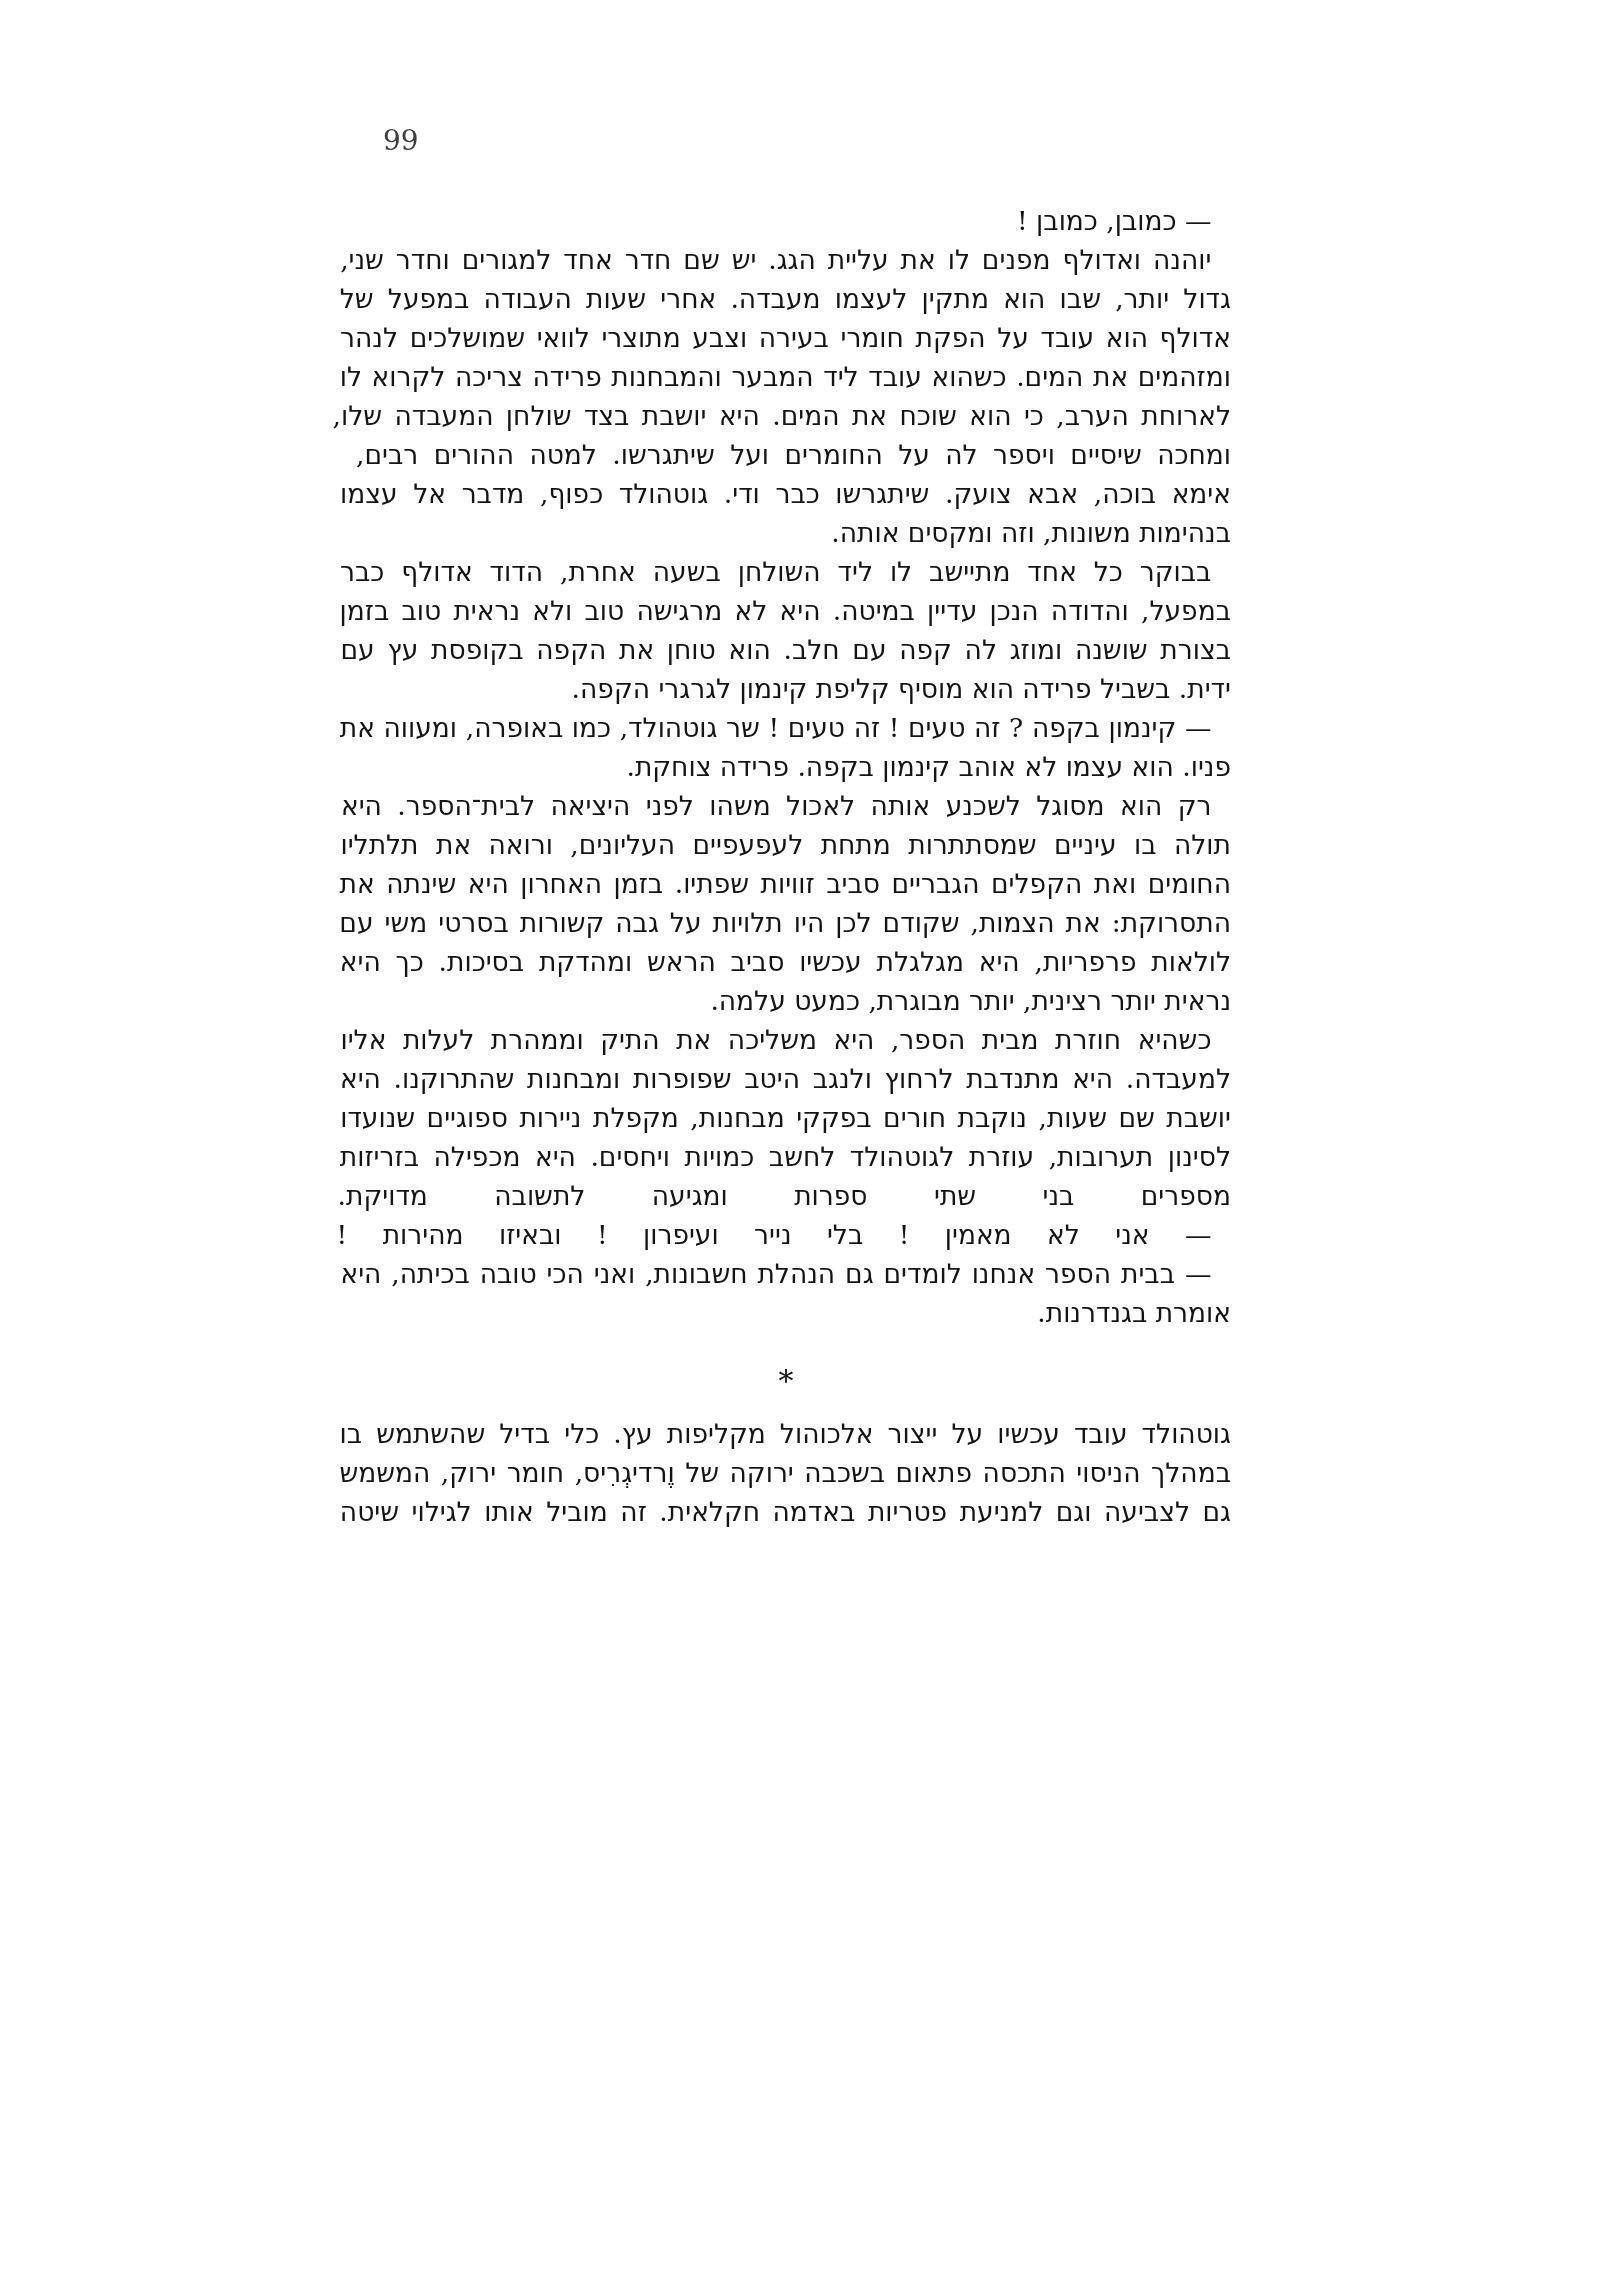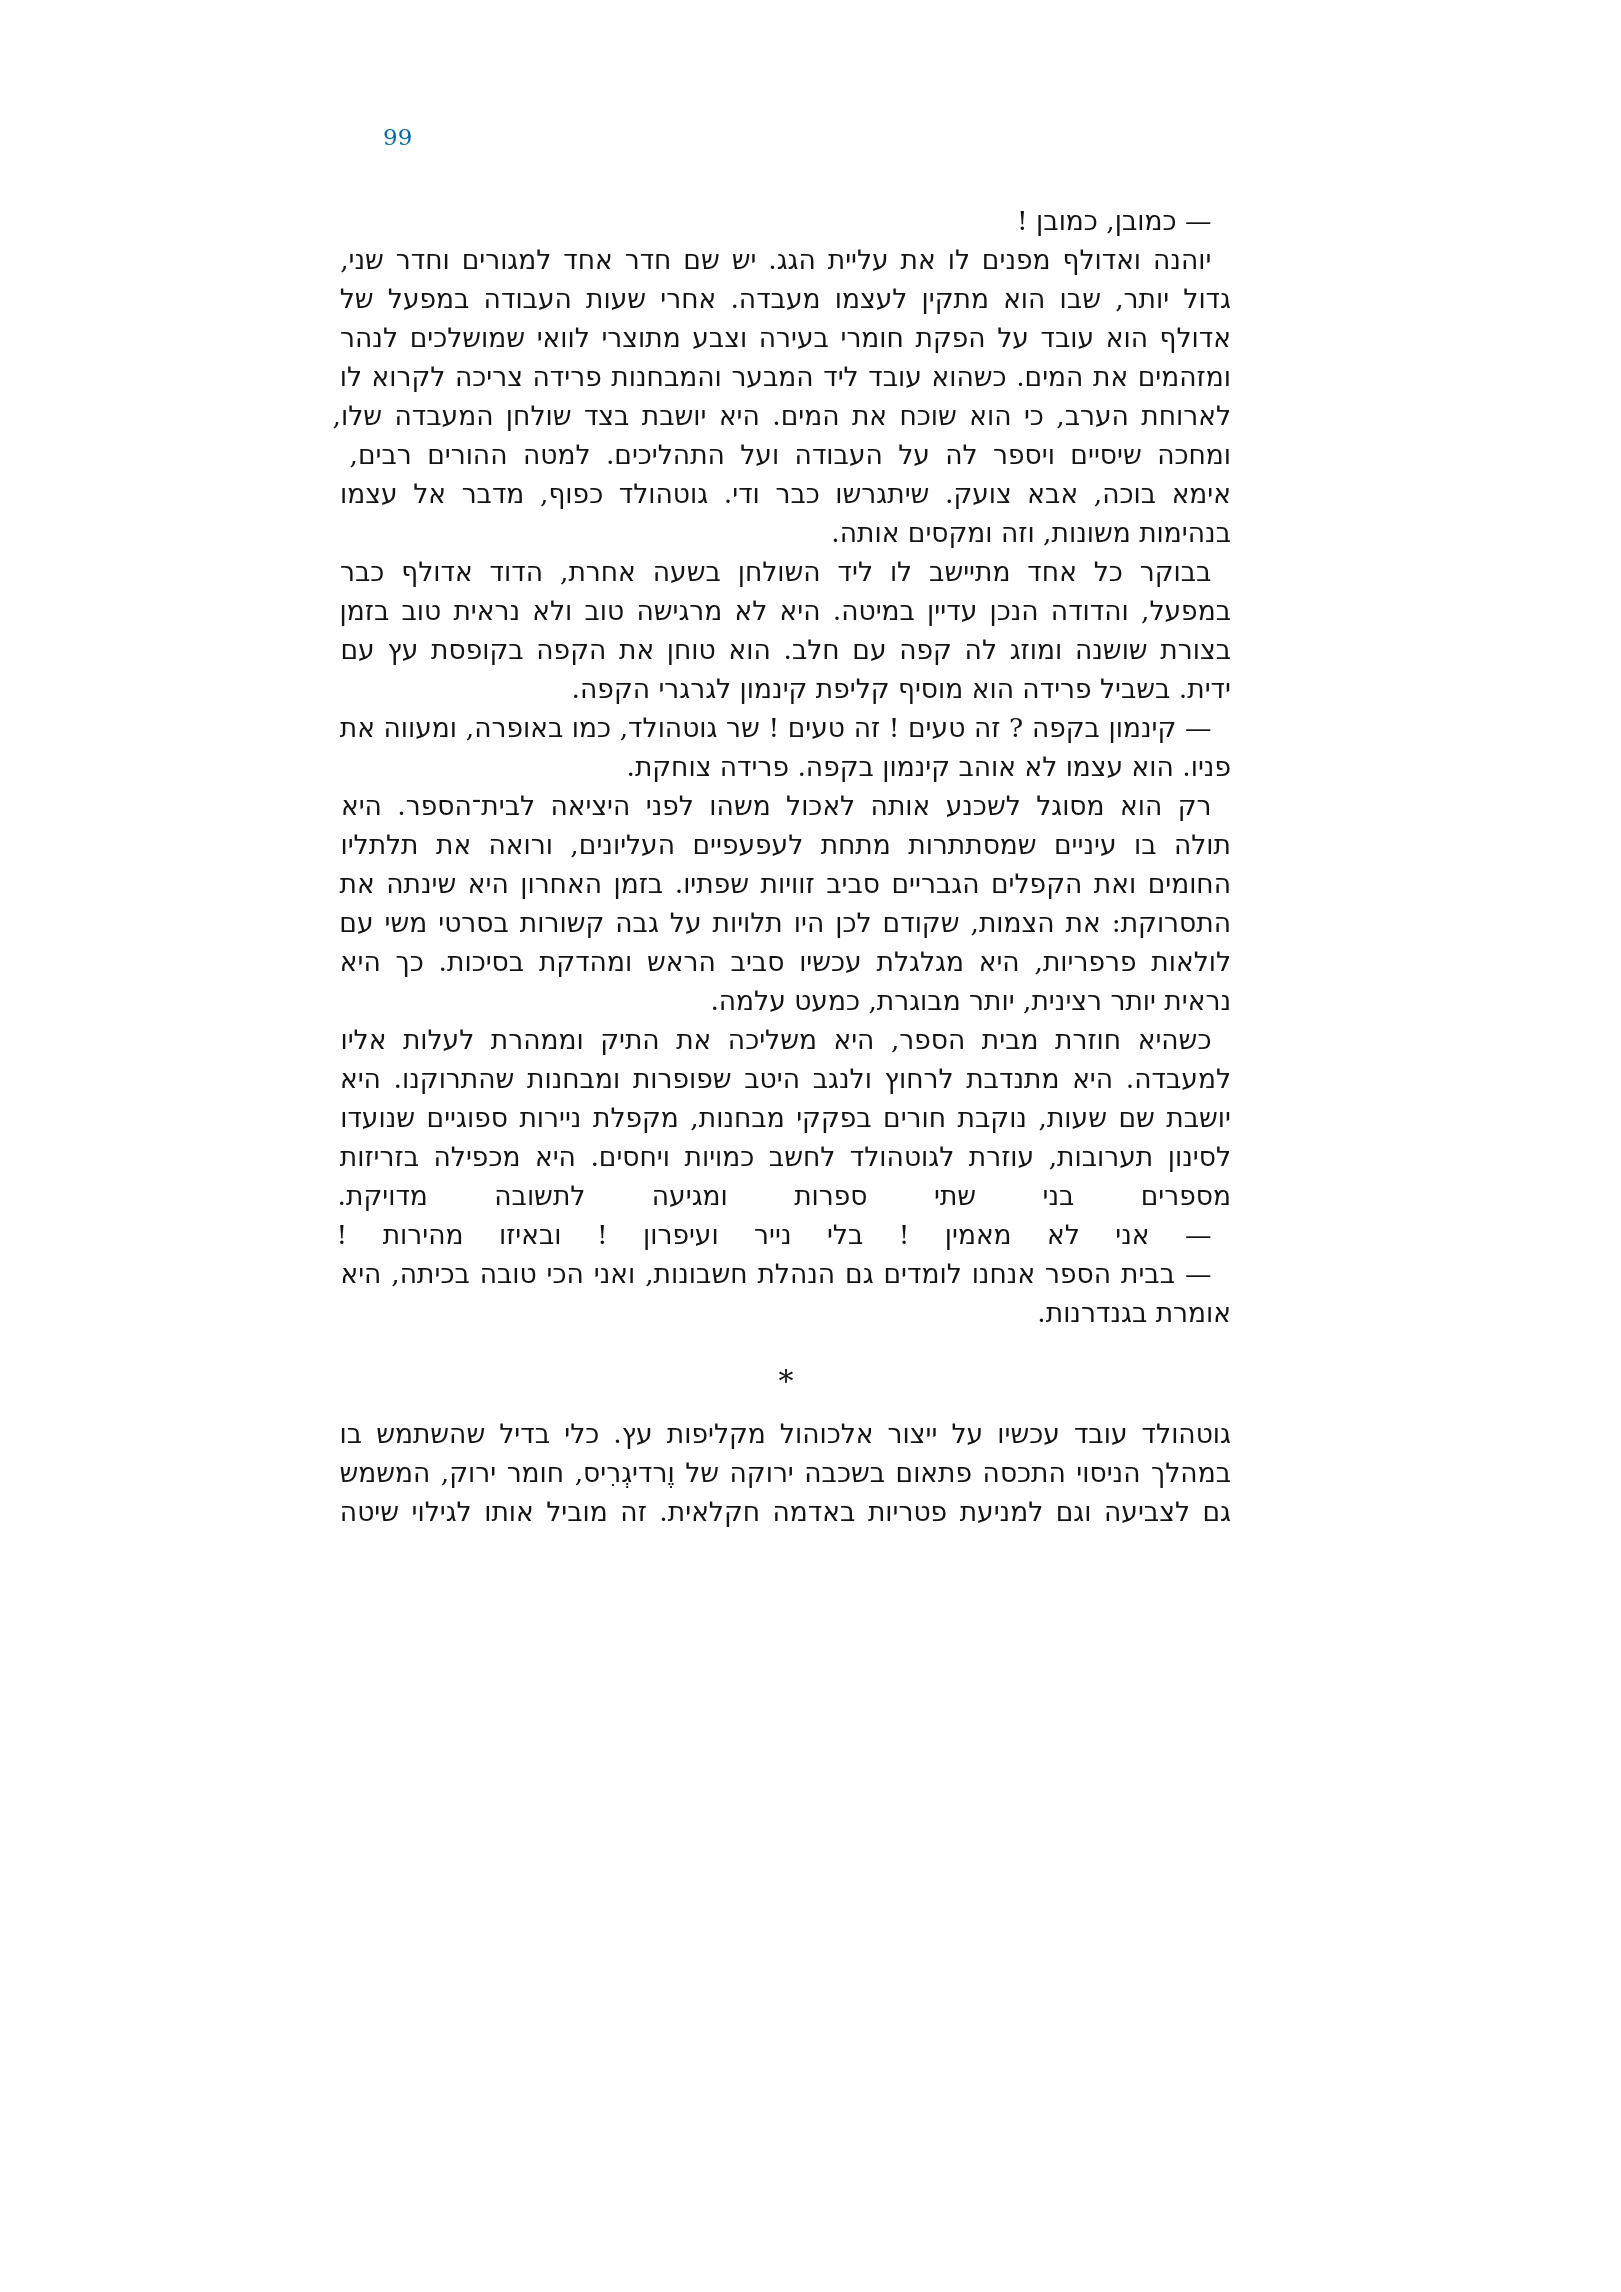--- a/index.html
+++ b/index.html
@@ -6,22 +6,22 @@
   body{
     width:1621px;height:2293px;
     background:#ffffff;
     position:relative;
     font-family:"DejaVu Serif","DejaVu Sans",serif;
     overflow:hidden;
   }
   .page-number{
     position:absolute;
     left:383px;top:124px;
-    font-size:23px;
-    color:#0369a1;
+    font-size:28px;
+    color:#404040;
   }
   .text-column{
     position:absolute;
     left:341px;top:201px;
     width:890px;
     direction:rtl;
     text-align:right;
     font-size:26.5px;
     line-height:39px;
     color:#141414;
@@ -44,21 +44,21 @@
 <div class="text-column" id="text-column">
     <div class="para">
       <div class="line indent"><span>— כמובן, כמובן !</span></div>
     </div>
     <div class="para">
       <div class="line fill indent"><span style="word-spacing: 3.5px;">יוהנה ואדולף מפנים לו את עליית הגג. יש שם חדר אחד למגורים וחדר שני,</span></div>
       <div class="line fill"><span style="word-spacing: 5.8px;">גדול יותר, שבו הוא מתקין לעצמו מעבדה. אחרי שעות העבודה במפעל של</span></div>
       <div class="line fill"><span style="word-spacing: 3.2px;">אדולף הוא עובד על הפקת חומרי בעירה וצבע מתוצרי לוואי שמושלכים לנהר</span></div>
       <div class="line fill"><span style="word-spacing: 1.2px;">ומזהמים את המים. כשהוא עובד ליד המבער והמבחנות פרידה צריכה לקרוא לו</span></div>
       <div class="line fill"><span style="word-spacing: 4px;">לארוחת הערב, כי הוא שוכח את המים. היא יושבת בצד שולחן המעבדה שלו,</span></div>
-      <div class="line fill"><span style="word-spacing: 7px;">ומחכה שיסיים ויספר לה על העבודה ועל התהליכים. למטה ההורים רבים,</span></div>
+      <div class="line fill"><span style="word-spacing: 7px;">ומחכה שיסיים ויספר לה על החומרים ועל שיתגרשו. למטה ההורים רבים,</span></div>
       <div class="line fill"><span style="word-spacing: 7.2px;">אימא בוכה, אבא צועק. שיתגרשו כבר ודי. גוטהולד כפוף, מדבר אל עצמו</span></div>
       <div class="line"><span>בנהימות משונות, וזה ומקסים אותה.</span></div>
     </div>
     <div class="para">
       <div class="line fill indent"><span style="word-spacing: 8.5px;">בבוקר כל אחד מתיישב לו ליד השולחן בשעה אחרת, הדוד אדולף כבר</span></div>
       <div class="line fill"><span style="word-spacing: 3.8px;">במפעל, והדודה הנכן עדיין במיטה. היא לא מרגישה טוב ולא נראית טוב בזמן</span></div>
       <div class="line fill"><span style="word-spacing: 4.3px;">בצורת שושנה ומוזג לה קפה עם חלב. הוא טוחן את הקפה בקופסת עץ עם</span></div>
       <div class="line"><span>ידית. בשביל פרידה הוא מוסיף קליפת קינמון לגרגרי הקפה.</span></div>
     </div>
     <div class="para">

